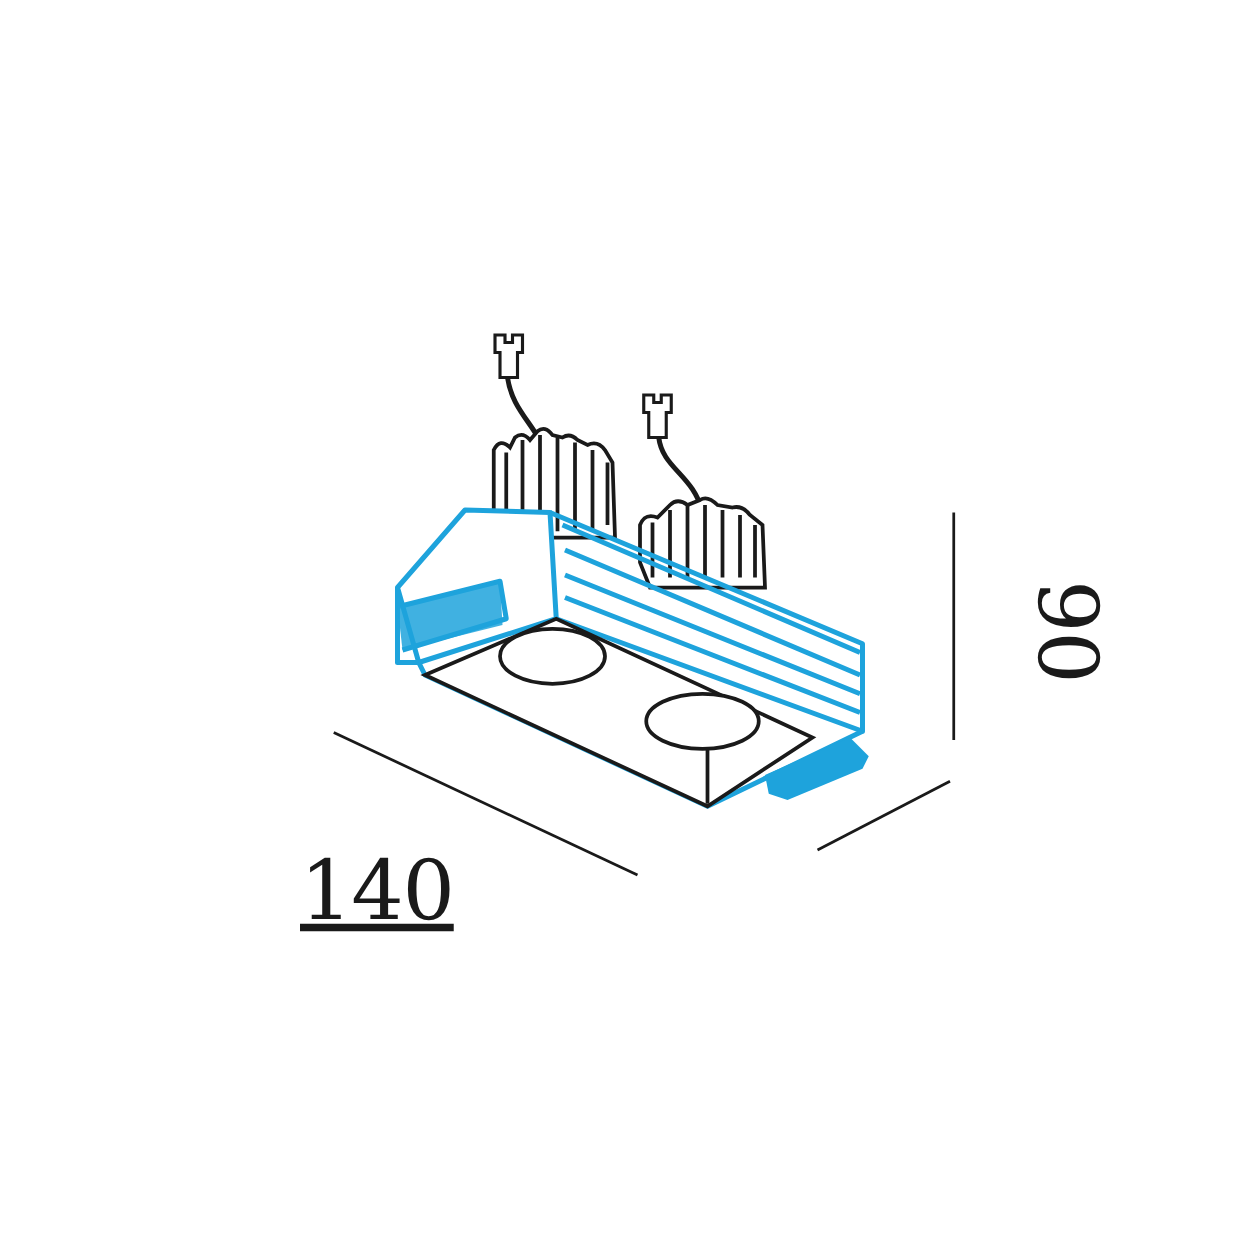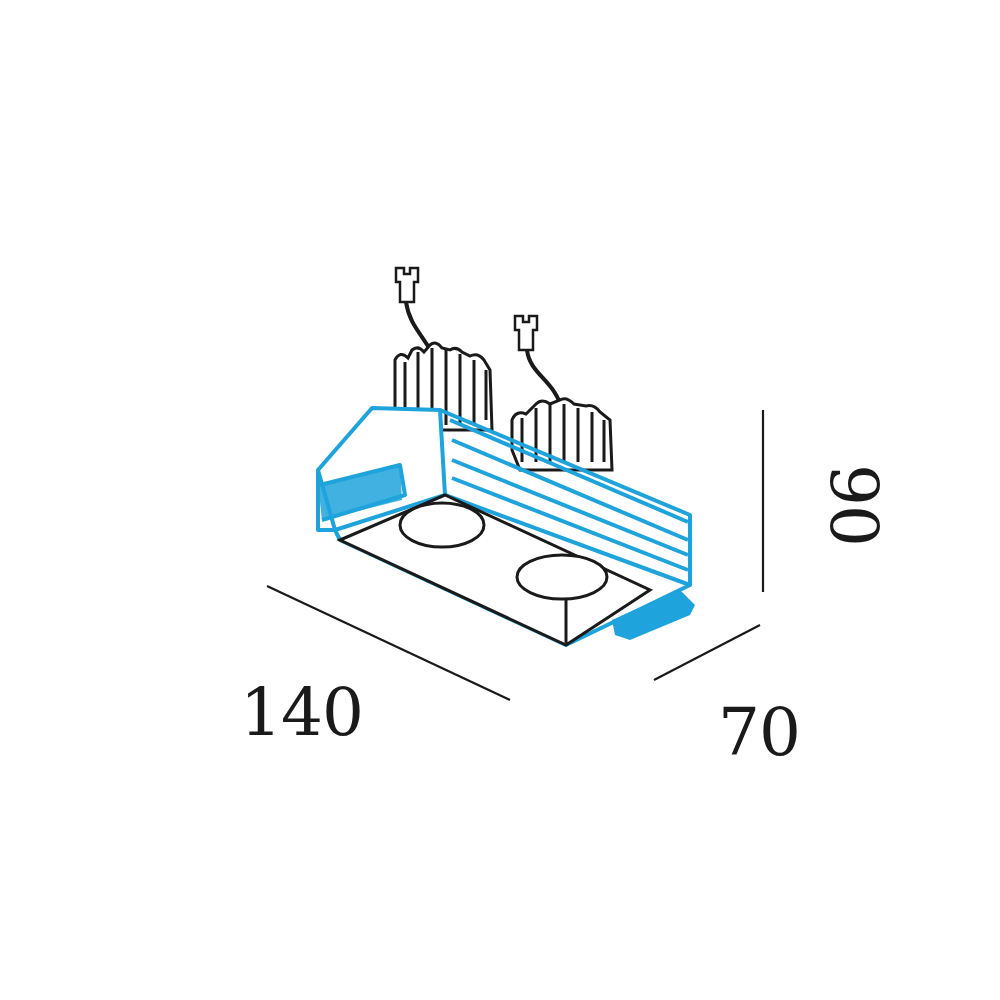--- a/index.html
+++ b/index.html
@@ -1,19 +1,19 @@
 <!DOCTYPE html>
 <html><head>
 <meta charset="utf-8">
 <style>
   html, body { margin:0; padding:0; background:#ffffff; }
   #canvas { position:relative; width:1000px; height:1000px; background:#ffffff; overflow:hidden; }
   svg { position:absolute; left:0; top:0; }
   .dim-label { position:absolute; font-family:"DejaVu Serif", "Liberation Serif", serif; color:#1a1a1a; font-size:66px; line-height:1; letter-spacing:-1px; }
-  #lbl-w { left:240px; top:680px; }
+  #lbl-w { left:240px; top:680px;text-decoration:underline; }
   #lbl-d { left:718px; top:700px; }
   #lbl-h { left:812px; top:472px; transform:rotate(90deg); transform-origin:center; }
 </style>
 </head>
 <body>
 
 <div id="canvas">
   <svg width="1000" height="1000" viewBox="0 0 1000 1000">
 
     <line x1="267" y1="586" x2="510" y2="700" stroke="#1a1a1a" stroke-width="2.2"></line>
@@ -52,15 +52,14 @@
       <ellipse cx="442" cy="525" rx="42" ry="22"></ellipse>
       <ellipse cx="562" cy="577" rx="45" ry="22"></ellipse>
       <line x1="566" y1="600" x2="566" y2="643"></line>
     </g>
 
     <path d="M612 620 L680 590 L695 605 L690 615 L630 640 L615 635 Z" fill="#1ea3dc"></path>
     <path d="M318 485 L400 465 L402 500 L322 520 Z" fill="#1ea3dc" opacity="0.85"></path>
   </svg>
 
   <div id="lbl-w" class="dim-label">140</div>
-  <div id="lbl-d" class="dim-label">70</div>
   <div id="lbl-h" class="dim-label">90</div>
 </div>
 
 </body></html>

